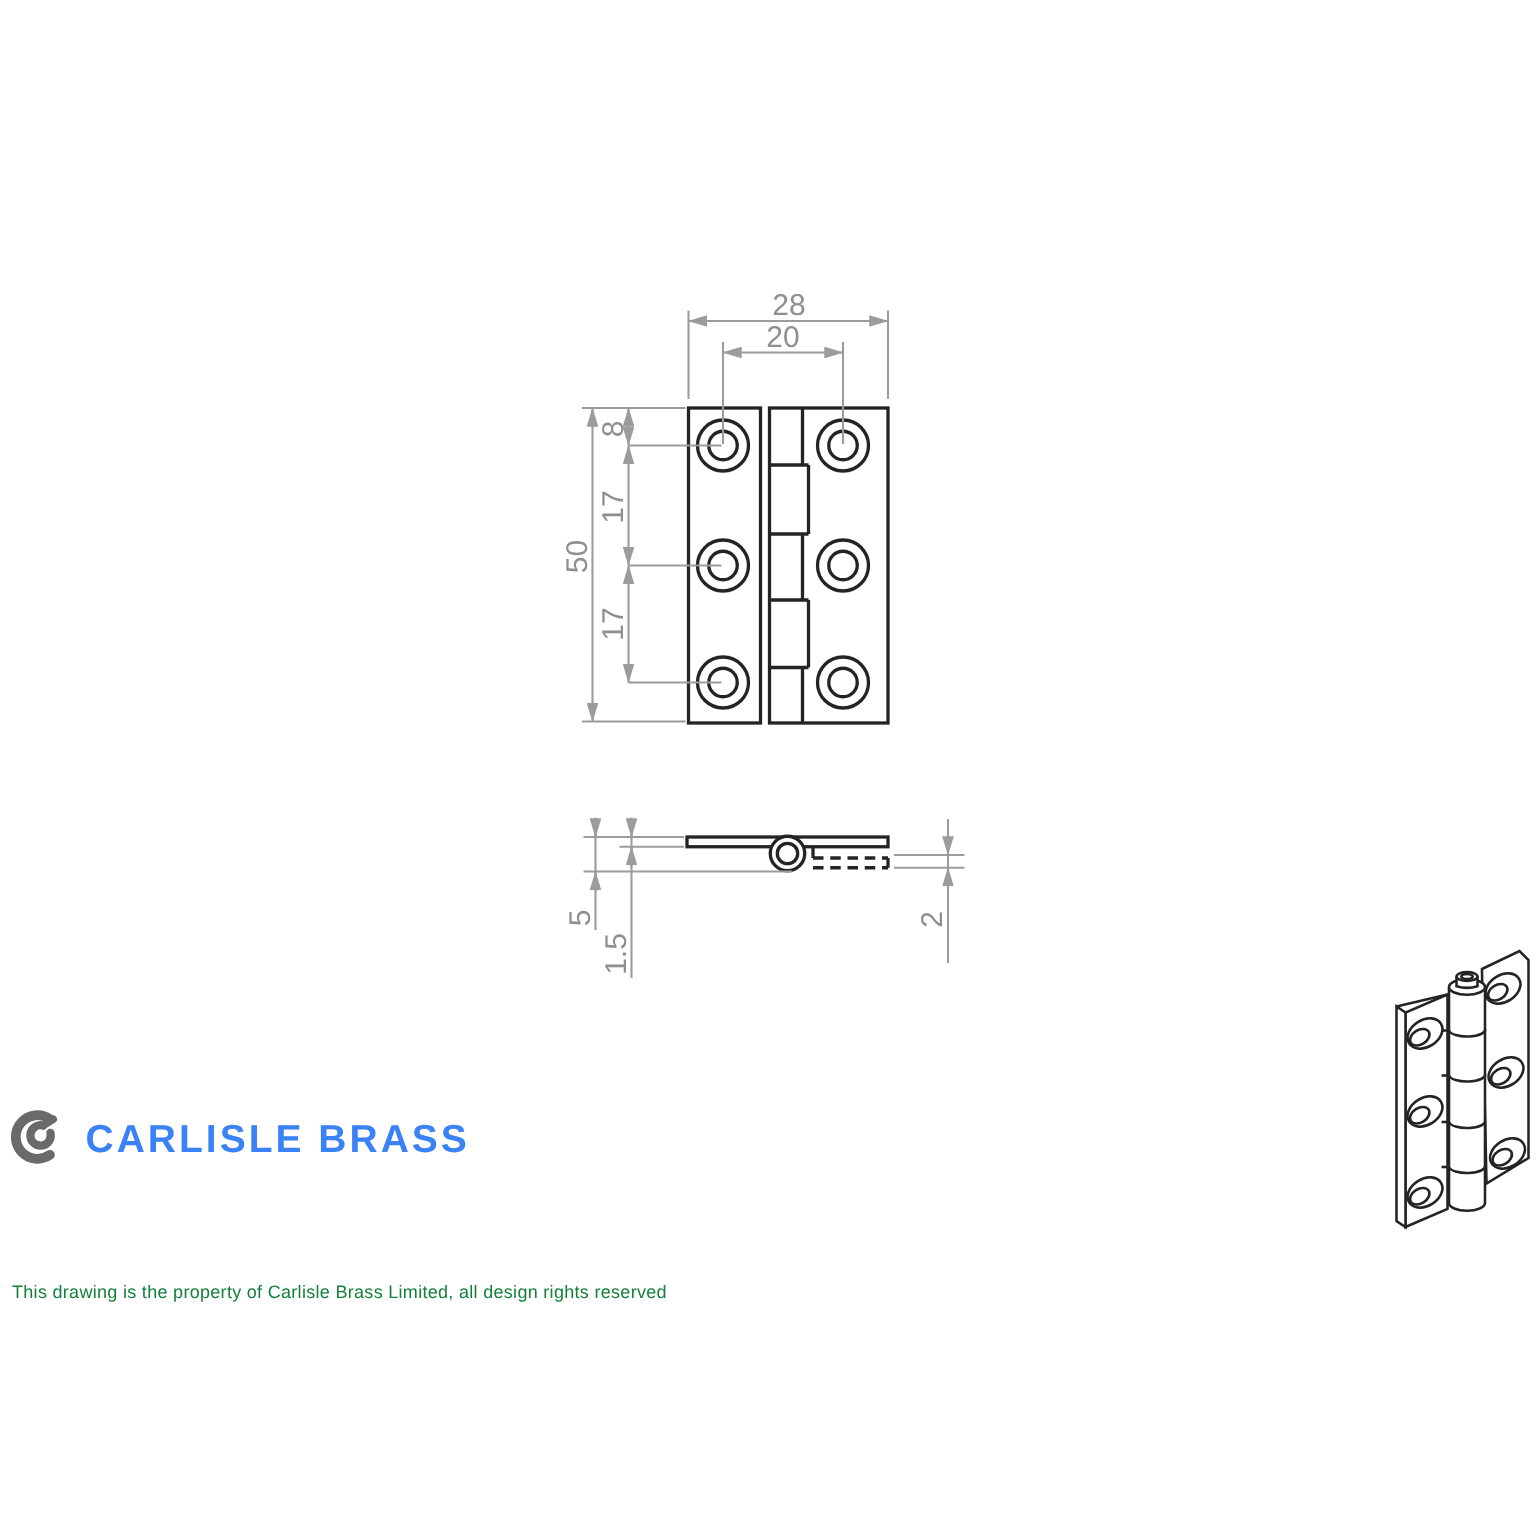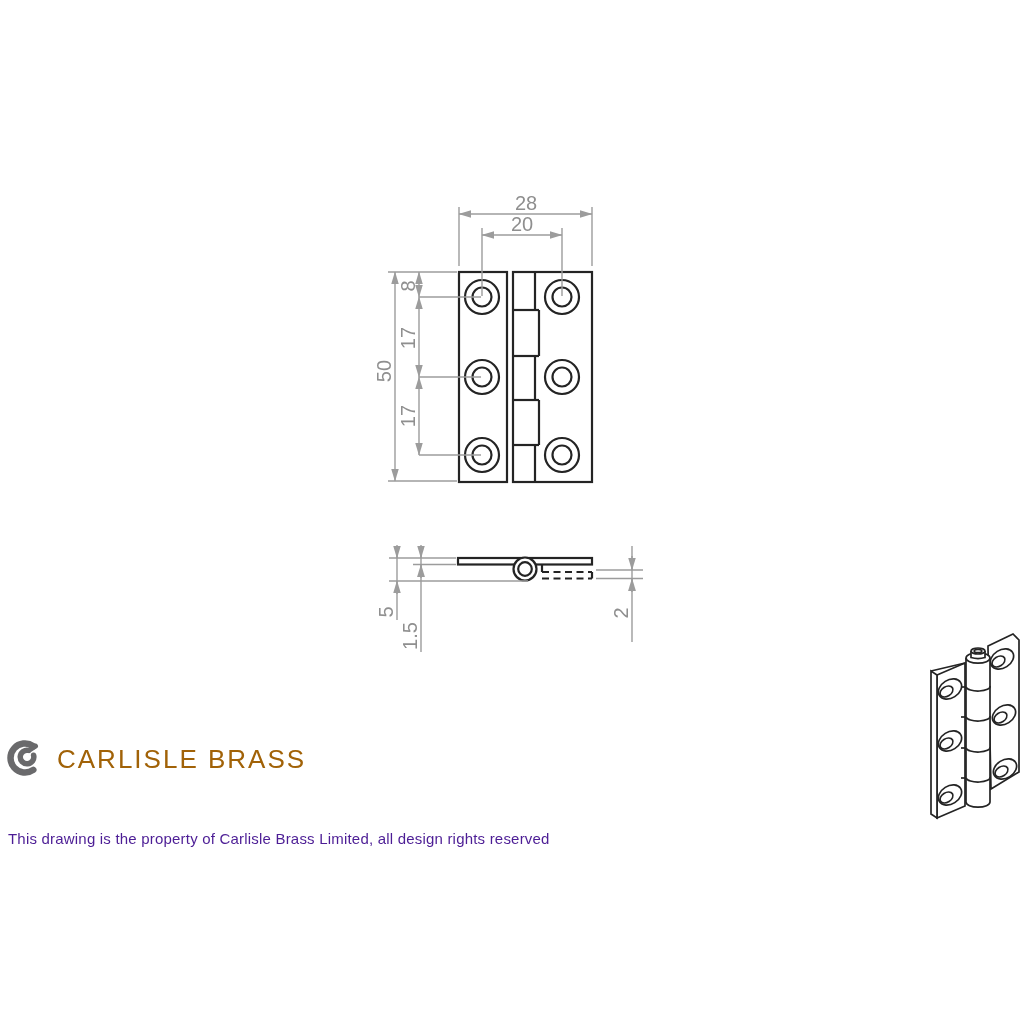--- a/index.html
+++ b/index.html
@@ -9,25 +9,25 @@
 
   .blk  {stroke:#242424;stroke-width:2.2;fill:none;}
   .blkf {stroke:#242424;stroke-width:2.2;fill:#ffffff;}
   .dash {stroke:#242424;stroke-width:2.2;fill:none;stroke-dasharray:7 4.5;}
   .iso  {stroke:#242424;stroke-width:1.7;fill:#ffffff;}
   .isoL {stroke:#242424;stroke-width:1.7;fill:none;}
   .dim  {stroke:#9c9c9c;stroke-width:1.4;fill:none;}
   .dimt {fill:#8f8f8f;font-size:20px;text-anchor:middle;font-family:"Liberation Sans",sans-serif;}
 
   .footer-brand{position:absolute;left:57px;top:744px;width:420px;
-                font-size:26px;font-weight:400;letter-spacing:2px;color:#a16207;}
+                font-size:26px;font-weight:700;letter-spacing:2px;color:#3b82f6;}
   .footer-code {position:absolute;left:8px;top:776px;width:300px;
                 font-size:32px;font-weight:400;letter-spacing:1.5px;color:#161616;}
-  .footer-note {position:absolute;left:8px;top:830px;width:600px;
-                font-size:15px;color:#4c1d95;letter-spacing:0.2px;}
+  .footer-note {position:absolute;left:8px;top:854px;width:600px;
+                font-size:12px;color:#15803d;letter-spacing:0.2px;}
 </style>
 </head>
 <body>
 
 <div id="canvas">
 
 <svg id="drawing-svg" width="1024" height="1024" viewBox="0 0 1024 1024">
   <defs>
     <marker id="arrow" viewBox="0 0 10 6" refX="9.6" refY="3" markerWidth="13" markerHeight="7.8" markerUnits="userSpaceOnUse" orient="auto-start-reverse">
       <path d="M0,0 L10,3 L0,6 Z" fill="#9c9c9c"></path>

